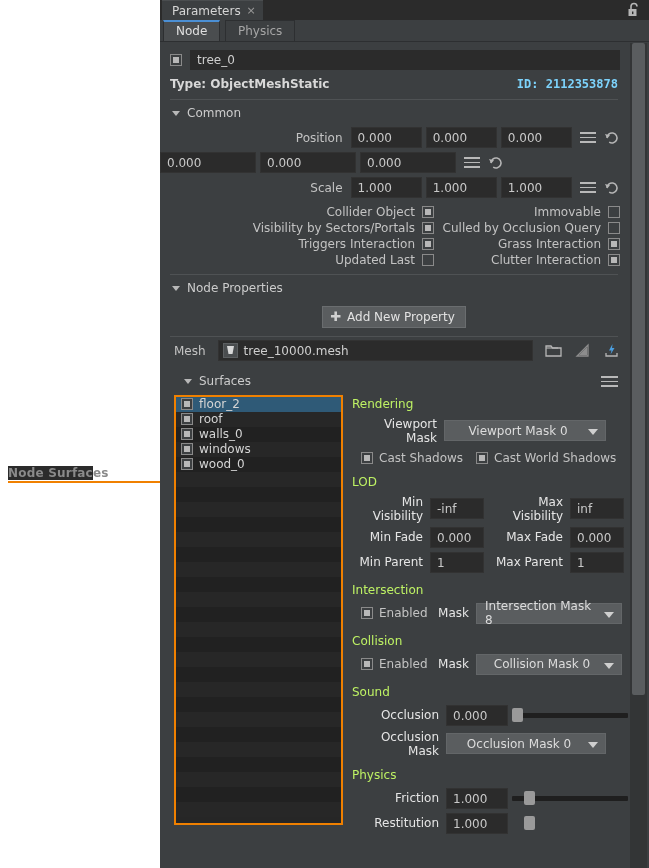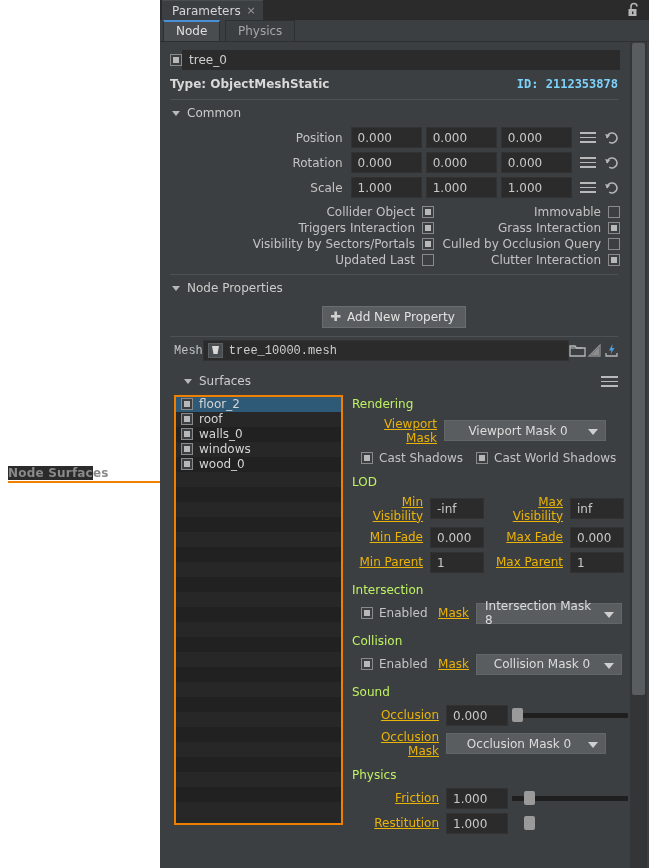--- a/index.html
+++ b/index.html
@@ -83,21 +83,21 @@
   }
 
   .hr { height: 1px; background: #4f5254; margin: 0 10px; }
 
   
   .namerow { display: flex; align-items: center; padding: 8px 8px 0 10px; }
   .namefield {
     flex: 1; height: 20px; background: #2b2b2b;
     border: 1px solid #2b2b2b;
     color: #cfcfcf; font-size: 12px;
-    padding: 2px 6px; margin-left: 0;
+    padding: 2px 6px; margin-left: 8px;
   }
 
   
   .typerow {
     display: flex; justify-content: space-between;
     padding: 7px 10px 8px 10px;
     font-size: 12px; font-weight: bold;
   }
   .typerow .k { color: #d8d8d8; }
   .typerow .v { color: #7dd3fc; font-family: "DejaVu Sans Mono", monospace; }
@@ -149,21 +149,21 @@
   
   .addprop-wrap { display: flex; justify-content: center; padding: 6px 0 8px 0; }
   .addprop {
     display: flex; align-items: center; gap: 6px;
     background: #5a5d5f; border: 1px solid #6a6d6f;
     color: #e2e2e2; font-size: 12px; padding: 3px 10px 3px 7px;
   }
   .plus { color: #d0d0d0; font-size: 13px; line-height: 12px; }
 
   
-  .meshrow { display: flex; align-items: center; padding: 3px 8px 6px 14px; gap: 0; font-family: Liberation Mono, monospace; }
+  .meshrow { display: flex; align-items: center; padding: 3px 8px 6px 14px; gap: 12px; }
   .meshrow .lbl { font-size: 12px; color: #c3c3c3; }
   .meshfield {
     flex: 1; height: 21px; background: #2b2b2b; border: 1px solid #323232;
     display: flex; align-items: center; padding: 0 4px; gap: 6px;
   }
   .meshfield .val { color: #cfcfcf; font-size: 12px; }
   .mesh-thumb {
     width: 15px; height: 15px; background: #4a4d4f;
     border: 1px solid #5c5f61; display:flex; align-items:center; justify-content:center;
   }
@@ -182,21 +182,21 @@
   }
   .srow:nth-child(odd) { background: #212121; }
   .srow:nth-child(even) { background: #272727; }
   .srow.sel { background: #2f5a77; }
   .srow .cb { margin-right: 6px; }
 
   
   .props { flex: 1; padding-left: 9px; }
   .grp-title { font-size: 12px; color: #bef264; padding: 2px 0 4px 0; }
   .prow { display: flex; align-items: center; padding: 2px 0; }
-  .plabel { text-align: right; font-size: 12px; color: #eab308; padding-right: 7px; text-decoration: underline; }
+  .plabel { text-align: right; font-size: 12px; color: #e5e5e5; padding-right: 7px; }
   .combo {
     position: relative; background: #5a5d5f; border: 1px solid #636668;
     height: 21px; color: #dcdcdc; font-size: 12px;
     display: flex; align-items: center; justify-content: center;
     padding: 0 22px 0 8px;
   }
   .combo .arrow {
     position: absolute; right: 7px; top: 8px;
     width: 0; height: 0;
     border-left: 5px solid transparent; border-right: 5px solid transparent;
@@ -283,21 +283,20 @@
               <span></span>
             </span>
           <span class="revert"><svg width="16" height="16" viewBox="0 0 16 16">
                 <path d="M3 8 a5 5 0 1 1 2.2 4.1" fill="none" stroke="#b6b6b6" stroke-width="1.5"></path>
                 <path d="M1 4 L3.2 8.6 L6 5.2 Z" fill="#b6b6b6"></path>
               </svg></span>
         </span>
       </div>
 
       <div class="vrow">
-        <span class="vlabel">Rotation</span>
         <span class="numfield v3">0.000</span>
         <span class="numfield v3">0.000</span>
         <span class="numfield v3">0.000</span>
         <span class="rowicons">
           <span class="eq">
               <span></span>
               <span></span>
               <span></span>
             </span>
           <span class="revert"><svg width="16" height="16" viewBox="0 0 16 16">
@@ -331,36 +330,36 @@
             <span class="ck-label">Collider Object</span>
             <span class="cb on"></span>
           </span>
           <span class="ckcell right">
             <span class="ck-label">Immovable</span>
             <span class="cb"></span>
           </span>
         </div>
         <div class="ckline">
           <span class="ckcell left">
-            <span class="ck-label">Triggers Interaction</span>
+            <span class="ck-label">Visibility by Sectors/Portals</span>
             <span class="cb on"></span>
           </span>
           <span class="ckcell right">
-            <span class="ck-label">Grass Interaction</span>
-            <span class="cb on"></span>
+            <span class="ck-label">Culled by Occlusion Query</span>
+            <span class="cb"></span>
           </span>
         </div>
         <div class="ckline">
           <span class="ckcell left">
-            <span class="ck-label">Visibility by Sectors/Portals</span>
+            <span class="ck-label">Triggers Interaction</span>
             <span class="cb on"></span>
           </span>
           <span class="ckcell right">
-            <span class="ck-label">Culled by Occlusion Query</span>
-            <span class="cb"></span>
+            <span class="ck-label">Grass Interaction</span>
+            <span class="cb on"></span>
           </span>
         </div>
         <div class="ckline">
           <span class="ckcell left">
             <span class="ck-label">Updated Last</span>
             <span class="cb"></span>
           </span>
           <span class="ckcell right">
             <span class="ck-label">Clutter Interaction</span>
             <span class="cb on"></span>

